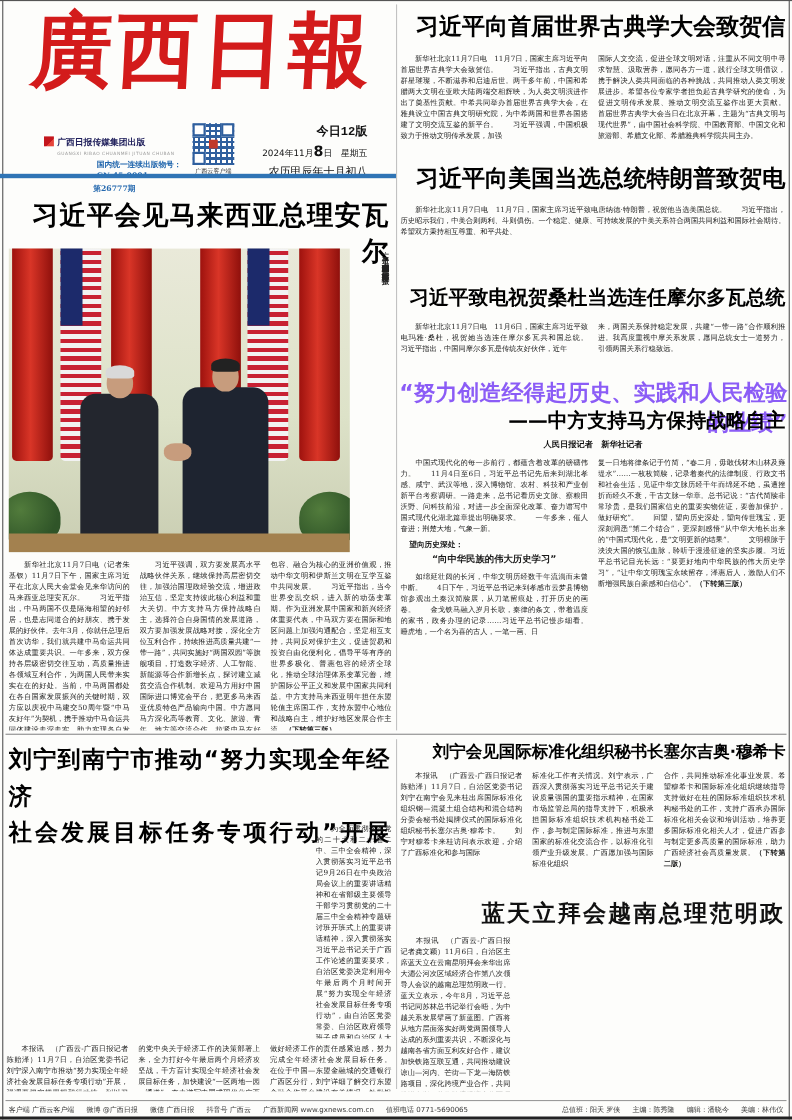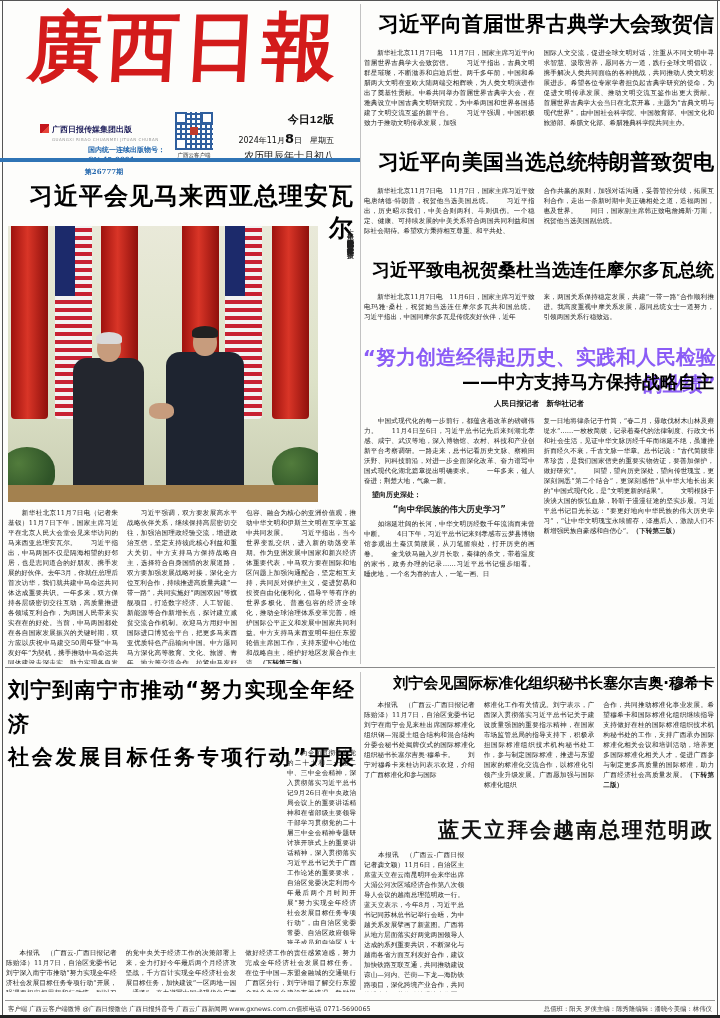--- a/index.html
+++ b/index.html
@@ -63,21 +63,21 @@
   .head{width:24px;height:28px;background:#c79c7d;border-radius:50% 50% 46% 46%;margin:0 auto;position:relative;z-index:2;}
   .hair-gray:before{content:"";position:absolute;top:-2px;left:-1px;right:-1px;height:12px;border-radius:50% 50% 20% 20%;background:#d9d9d9;}
   .hair-black:before{content:"";position:absolute;top:-2px;left:-1px;right:-1px;height:12px;border-radius:50% 50% 20% 20%;background:#222;}
   .torso{width:100%;height:calc(100% - 24px);background:#23262e;border-radius:14px 14px 0 0;margin-top:-4px;}
   .torso.navy{background:#1e2430;}
   .handshake{position:absolute;background:#c79c7d;border-radius:40%;z-index:3;}
   .plant{position:absolute;background:radial-gradient(circle at 35% 35%,#527c3c,#2f5428 72%);border-radius:50% 50% 38% 38%;}
   .pm-floor{position:absolute;left:0;right:0;bottom:0;height:6%;background:#a3814f;}
   
   .footer{display:flex;justify-content:space-between;align-items:center;font-family:"DejaVu Sans","Liberation Sans",sans-serif;font-size:6.4px;color:#3a3a3a;}
-  .footer .grp{display:flex;white-space:nowrap;}
+  .footer .grp{display:flex;gap:11px;white-space:nowrap;}
 </style>
 </head>
 <body>
 
 <div id="page">
 
   <div class="abs line" style="left:0;top:0;width:720px;height:1px;"></div>
   <div class="abs line" style="left:2px;top:0;width:1px;height:1018px;"></div>
   <div class="abs line" style="left:717px;top:0;width:1px;height:1018px;"></div>
   <div class="abs" style="left:0;top:1015px;width:720px;height:3px;background:#222;"></div>
@@ -149,21 +149,20 @@
 
   <div class="abs hl h-right center" style="left:364px;top:10px;width:350px;">习近平向首届世界古典学大会致贺信</div>
   <div class="abs cols" style="left:364px;top:48px;width:350px;height:82px;">
     <div class="col-text">　　新华社北京11月7日电　11月7日，国家主席习近平向首届世界古典学大会致贺信。　　习近平指出，古典文明群星璀璨，不断滋养和启迪后世。两千多年前，中国和希腊两大文明在亚欧大陆两端交相辉映，为人类文明演进作出了奠基性贡献。中希共同举办首届世界古典学大会，在雅典设立中国古典文明研究院，为中希两国和世界各国搭建了文明交流互鉴的新平台。　　习近平强调，中国积极致力于推动文明传承发展，加强</div>
     <div class="col-text">国际人文交流，促进全球文明对话，注重从不同文明中寻求智慧、汲取营养，愿同各方一道，践行全球文明倡议，携手解决人类共同面临的各种挑战，共同推动人类文明发展进步。希望各位专家学者担负起古典学研究的使命，为促进文明传承发展、推动文明交流互鉴作出更大贡献。　　首届世界古典学大会当日在北京开幕，主题为“古典文明与现代世界”，由中国社会科学院、中国教育部、中国文化和旅游部、希腊文化部、希腊雅典科学院共同主办。</div>
   </div>
 
   <div class="abs hl h-right center" style="left:364px;top:148px;width:350px;">习近平向美国当选总统特朗普致贺电</div>
   <div class="abs cols" style="left:364px;top:186px;width:350px;height:54px;">
     <div class="col-text">　　新华社北京11月7日电　11月7日，国家主席习近平致电唐纳德·特朗普，祝贺他当选美国总统。　　习近平指出，历史昭示我们，中美合则两利、斗则俱伤。一个稳定、健康、可持续发展的中美关系符合两国共同利益和国际社会期待。希望双方秉持相互尊重、和平共处、</div>
-    <div class="col-text">合作共赢的原则，加强对话沟通，妥善管控分歧，拓展互利合作，走出一条新时期中美正确相处之道，造福两国，惠及世界。　　同日，国家副主席韩正致电詹姆斯·万斯，祝贺他当选美国副总统。</div>
   </div>
 
   <div class="abs hl h-right-s center" style="left:364px;top:258px;width:350px;">习近平致电祝贺桑杜当选连任摩尔多瓦总统</div>
   <div class="abs cols" style="left:364px;top:292px;width:350px;height:46px;">
     <div class="col-text">　　新华社北京11月7日电　11月6日，国家主席习近平致电玛雅·桑杜，祝贺她当选连任摩尔多瓦共和国总统。　　习近平指出，中国同摩尔多瓦是传统友好伙伴，近年</div>
     <div class="col-text">来，两国关系保持稳定发展，共建“一带一路”合作顺利推进。我高度重视中摩关系发展，愿同总统女士一道努力，引领两国关系行稳致远。</div>
   </div>
 
   <div class="abs hl h-quote center" style="left:362px;top:344px;width:354px;">“努力创造经得起历史、实践和人民检验的业绩”</div>
   <div class="abs hl h-sub center" style="left:364px;top:370px;width:350px;">——中方支持马方保持战略自主</div>

